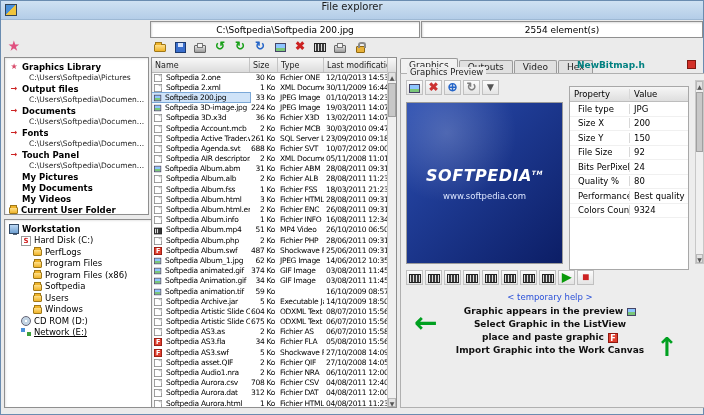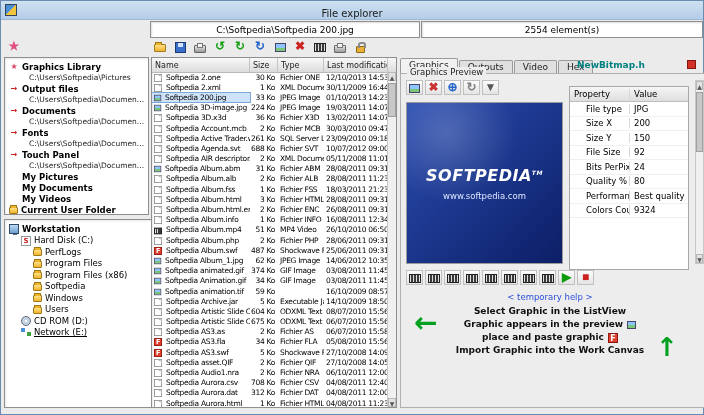--- a/index.html
+++ b/index.html
@@ -1,19 +1,19 @@
 <!DOCTYPE html>
 <html><head>
 <meta charset="utf-8">
 <style>
   html,body{margin:0;padding:0;}
   body{width:704px;height:415px;font-family:"DejaVu Sans",sans-serif;background:#8aa8c8;overflow:hidden;}
   .win{position:absolute;left:0;top:0;width:704px;height:415px;background:#ebebeb;border:1px solid #6a8cb0;box-sizing:border-box;}
   
-  .titlebar{position:absolute;left:0;top:0;width:100%;height:18px;background:linear-gradient(#cfe1f2,#b4cde8);border-bottom:1px solid #9db8d4;display:flex;align-items:flex-end;justify-content:center;font-size:10px;color:#1c1c1c;}
+  .titlebar{position:absolute;left:0;top:0;width:100%;height:18px;background:linear-gradient(#cfe1f2,#b4cde8);border-bottom:1px solid #9db8d4;display:flex;align-items:flex-start;justify-content:center;font-size:10px;color:#1c1c1c;}
   .appicon{position:absolute;left:4px;top:3px;width:12px;height:12px;background:linear-gradient(135deg,#4a90d9 50%,#f0c43c 50%);border:1px solid #345;box-sizing:border-box;}
   
   .field{position:absolute;top:20px;height:15px;background:#fff;border:1px solid #8f8f8f;box-shadow:inset 1px 1px 2px #00000022;font-size:9px;display:flex;align-items:center;justify-content:center;white-space:nowrap;overflow:hidden;}
   .f1{left:149px;width:268px;}
   .f2{left:420px;width:280px;}
   
   .toolbar{position:absolute;left:0;top:37px;width:100%;height:18px;}
   #tb-left{position:absolute;left:4px;top:0;display:flex;}
   #tb-main{position:absolute;left:150px;top:0;display:flex;gap:2px;}
   .tool{width:18px;height:17px;border:1px solid transparent;background:transparent;display:flex;align-items:center;justify-content:center;padding:0;}
@@ -87,21 +87,21 @@
   .logo{width:100%;height:100%;background:linear-gradient(135deg,#2a4db0,#0c1e66);position:relative;display:flex;flex-direction:column;align-items:center;justify-content:center;overflow:hidden;}
   .logo::before{content:"";position:absolute;left:-30px;top:-40px;width:140px;height:140px;border-radius:50%;background:radial-gradient(circle,#ffffff33,transparent 70%);}
   .lt{color:#fff;font-size:16px;font-weight:bold;font-style:italic;letter-spacing:0.5px;white-space:nowrap;}
   .lt sup{font-size:6px;}
   .ls{color:#dce6ff;font-size:8.5px;margin-top:6px;}
   .props{position:absolute;left:168px;top:12px;width:120px;height:184px;background:#fff;border:1px solid #a8a8a8;box-sizing:border-box;font-size:8.5px;}
   .phead{display:flex;height:14px;background:linear-gradient(#f6f6f6,#dedede);border-bottom:1px solid #bdbdbd;align-items:center;}
   .phead span{padding-left:4px;box-sizing:border-box;overflow:hidden;}
   .phead span:first-child,.prow .pk{width:60px;border-right:1px solid #d8d8d8;flex:none;}
   .prow{display:flex;height:13.5px;align-items:center;border-bottom:1px solid #f0f0f0;}
-  .prow .pk{padding-left:16px;box-sizing:border-box;overflow:hidden;white-space:nowrap;}
+  .prow .pk{padding-left:8px;box-sizing:border-box;overflow:hidden;white-space:nowrap;}
   .prow .pv{padding-left:4px;overflow:hidden;white-space:nowrap;}
   .vscroll.ps{right:3px;top:6px;height:184px;border:1px solid #c8c8c8;}
   .ftb{position:absolute;left:5px;top:196px;display:flex;gap:2px;}
   .help{position:absolute;left:5px;top:218px;width:288px;height:110px;}
   .htitle{text-align:center;color:#2a50d8;font-size:8.5px;margin-bottom:3px;}
   .hline{text-align:center;font-weight:bold;font-size:9px;line-height:13px;color:#101010;white-space:nowrap;}
   .hline .ic{margin-left:4px;vertical-align:middle;}
   .harrow{position:absolute;font-weight:bold;color:#00a020;}
   .harrow.hl{left:8px;top:14px;font-size:28px;}
   .harrow.hr{right:16px;top:40px;font-size:26px;}
@@ -224,25 +224,25 @@
       <div class="trow t2" style="padding-left: 28px;">
         <span class="ic sm ic-folder"></span>
         <span class="tlabel">Program Files (x86)</span>
       </div>
       <div class="trow t2" style="padding-left: 28px;">
         <span class="ic sm ic-folder"></span>
         <span class="tlabel">Softpedia</span>
       </div>
       <div class="trow t2" style="padding-left: 28px;">
         <span class="ic sm ic-folder"></span>
-        <span class="tlabel">Windows</span>
+        <span class="tlabel">Users</span>
       </div>
       <div class="trow t2" style="padding-left: 28px;">
         <span class="ic sm ic-folder"></span>
-        <span class="tlabel">Users</span>
+        <span class="tlabel">Windows</span>
       </div>
       <div class="trow t2" style="padding-left: 16px;">
         <span class="ic sm ic-cd"></span>
         <span class="tlabel">CD ROM (D:)</span>
       </div>
       <div class="trow t2" style="padding-left: 16px; text-decoration: underline;">
         <span class="ic sm ic-network"></span>
         <span class="tlabel">Network (E:)</span>
       </div>
     </div>
@@ -673,19 +673,19 @@
         </button>
         <button class="tool">
           <span class="ic ic-glyph" style="color: rgb(204, 34, 34);">■</span>
         </button>
       </div>
 
     <div class="help">
       <div class="htitle">&lt; temporary help &gt;</div>
       <span class="harrow hl">←</span>
       <span class="harrow hr">↑</span>
+      <div class="hline"><span>Graphic appears in the preview</span><span class="ic sm ic-image"></span></div>
       <div class="hline"><span>Select Graphic in the ListView</span></div>
-      <div class="hline"><span>Graphic appears in the preview</span><span class="ic sm ic-image"></span></div>
       <div class="hline"><span>place and paste graphic</span><span class="ic sm ic-flash"></span></div>
       <div class="hline"><span>Import Graphic into the Work Canvas</span></div>
     </div>
   </div>
 </div>
 
 </body></html>

